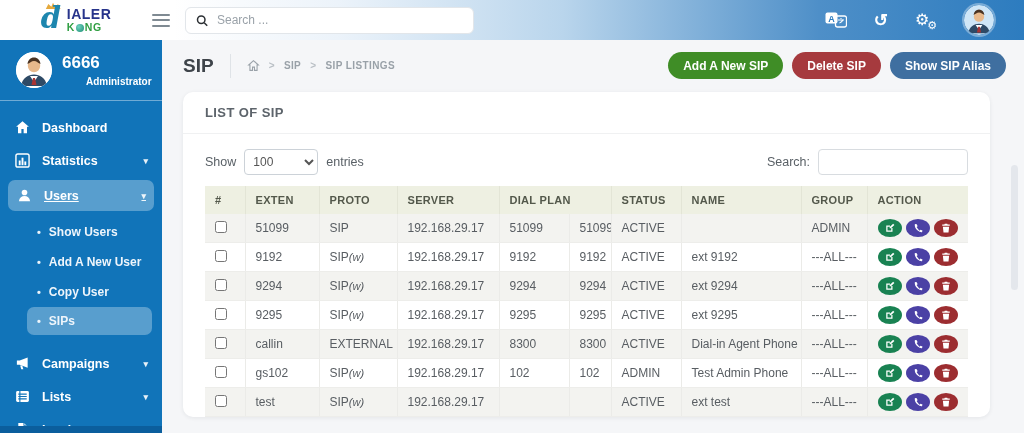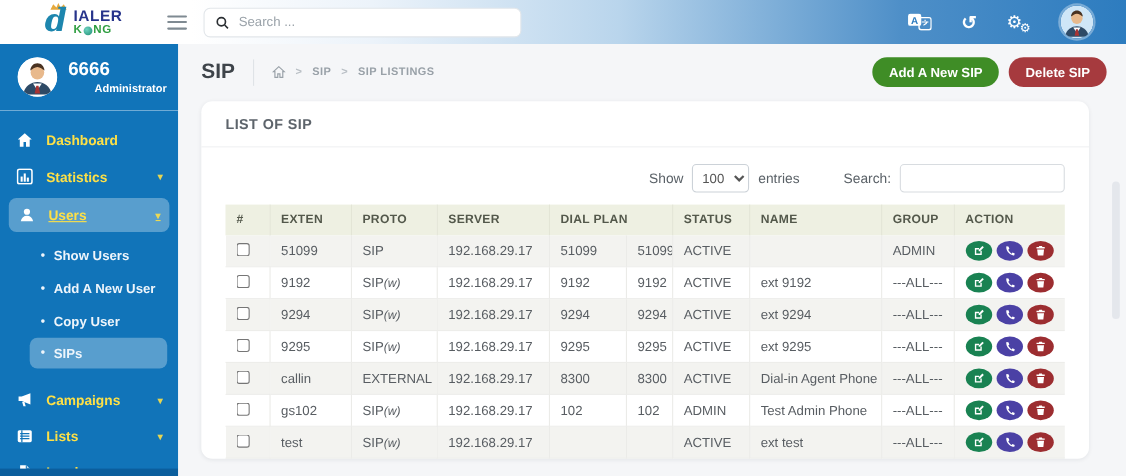--- a/index.html
+++ b/index.html
@@ -39,21 +39,21 @@
 
   
   .sidebar { width:162px; flex:0 0 162px; background:#1174b9; color:#fff; position:relative; overflow:hidden; }
   .side-user { display:flex; align-items:center; gap:10px; padding:12px 14px 12px 16px; }
   .side-avatar { width:36px; height:36px; border-radius:50%; overflow:hidden; background:#fff; flex-shrink:0; }
   .side-user-name { font-size:17px; font-weight:bold; }
   .side-user-role { font-size:10px; font-weight:bold; margin-top:3px;margin-left:24px; }
   .side-divider { border-bottom:1px solid rgba(255,255,255,.4); }
   .nav { padding-top:10px; }
   .nav-item { display:flex; align-items:center; gap:12px; padding:9px 14px; font-size:12.5px; font-weight:bold;
-    color:#fde047; cursor:pointer; }
+    color:#ffffff; cursor:pointer; }
   .nav-item .icon { width:16px; display:flex; justify-content:center; flex-shrink:0; }
   .nav-item .chev { margin-left:auto; font-size:9px; opacity:.9; }
   .nav-item.active { background:rgba(255,255,255,.3); border-radius:7px; margin:3px 8px; padding:8px 8px;text-decoration:underline; }
   .subnav { padding:3px 0 12px; }
   .subnav-item { display:flex; align-items:center; gap:8px; padding:8px 10px 8px 37px; font-size:12px; font-weight:bold;
     color:#eef5fb; cursor:pointer; }
   .subnav-item.active { background:rgba(255,255,255,.3); border-radius:7px; margin:0 10px 0 27px; padding:7px 10px; }
   .subnav-item .bullet { font-size:11px; }
   .side-bottom-strip { position:absolute; bottom:0; left:0; right:0; height:7px; background:#0b5e9d; }
 
@@ -68,23 +68,23 @@
   .pill-btn { border:none; border-radius:14px; height:27px; padding:0 15px; color:#fff; font-size:12px; font-weight:bold;
     cursor:pointer; font-family:"Liberation Sans", sans-serif; }
   .btn-green { background:#3f8d26; }
   .btn-red { background:#a63a3e; }
   .btn-blue { background:#3f6fa0; }
 
   
   .card { background:#fff; border-radius:10px; margin:5px 34px 0 21px; box-shadow:0 1px 4px rgba(30,40,50,.08); }
   .card-header { padding:13px 22px; font-size:13px; font-weight:bold; color:#5d646b; letter-spacing:.4px;
     border-bottom:1px solid #f0f1f2; }
-  .table-controls { display:flex; align-items:center; justify-content:flex-end; margin:15px 22px 11px;gap:40px; }
+  .table-controls { display:flex; align-items:center; justify-content:space-between; margin:15px 22px 11px;gap:40px; }
   .show-entries { display:flex; align-items:center; gap:8px; font-size:12.5px; color:#5a6167; }
-  .show-entries select { height:26px; width:52px; border:1px solid #ccd2d8; border-radius:4px; font-size:12px; color:#555;
+  .show-entries select { height:26px; width:74px; border:1px solid #ccd2d8; border-radius:4px; font-size:12px; color:#555;
     padding:0 4px; font-family:"Liberation Sans", sans-serif; background:#fff; }
   .table-search { display:flex; align-items:center; gap:8px; font-size:12.5px; color:#5a6167; }
   .table-search input { width:150px; height:26px; border:1px solid #d8dce0; border-radius:4px; padding:0 8px;
     font-size:12px; font-family:"Liberation Sans", sans-serif; outline:none; }
 
   
   .table-wrap { margin:0 22px 26px; }
   table { border-collapse:collapse; width:100%; font-size:12px; color:#585d62; table-layout:fixed; }
   thead th { background:#eef0e2; font-size:11px; font-weight:bold; color:#53584b; text-align:left;
     padding:8px 10px; letter-spacing:.3px; border-right:1px solid #e3e5d6; }
@@ -283,20 +283,21 @@
               <path d="M8 2 2 7.5h1.6V14h3.2v-4h2.4v4h3.2V7.5H14z" fill="none" stroke="#99a1a8" stroke-width="1.3"></path>
             </svg>
           <span class="crumb-sep">&gt;</span>
           <span>SIP</span>
           <span class="crumb-sep">&gt;</span>
           <span>SIP LISTINGS</span>
         </span>
         <span class="header-buttons">
           <button class="pill-btn btn-green">Add A New SIP</button>
           <button class="pill-btn btn-red">Delete SIP</button>
+          <button class="pill-btn btn-blue">Show SIP Alias</button>
         </span>
       </div>
 
       <section class="card">
         <div class="card-header">LIST OF SIP</div>
 
         <div class="table-controls">
           <div class="show-entries">
             <span>Show</span>
             <select>

